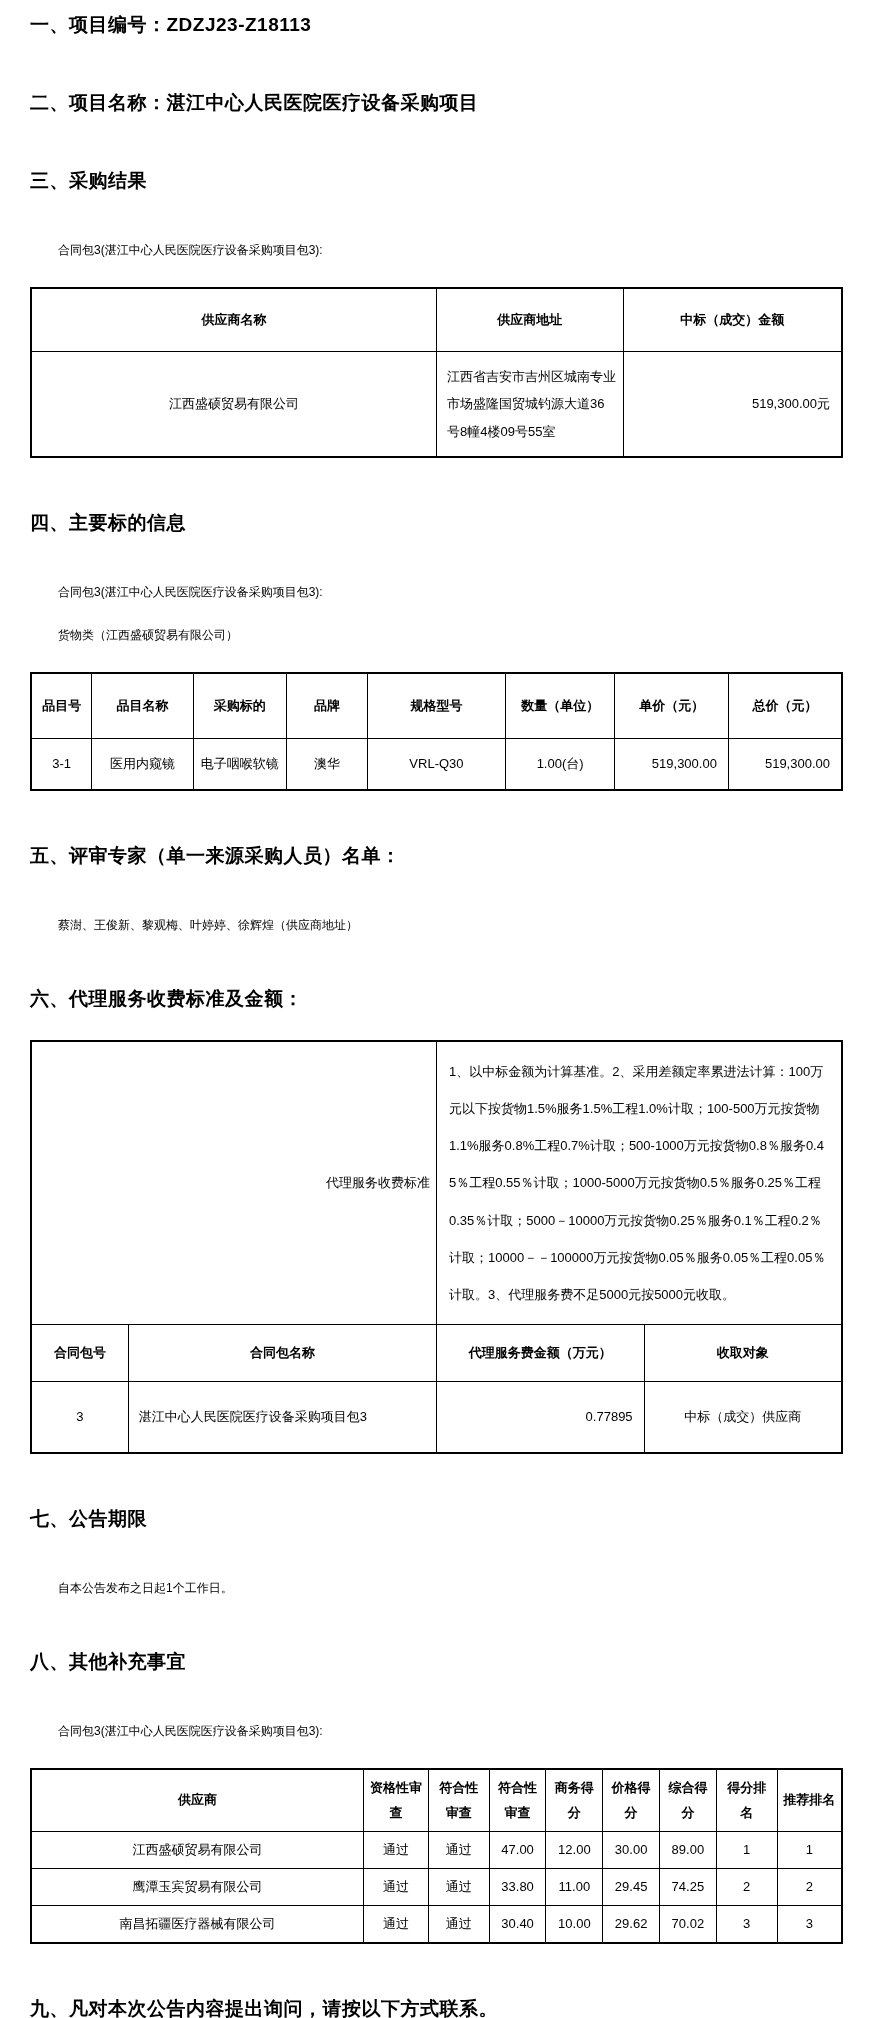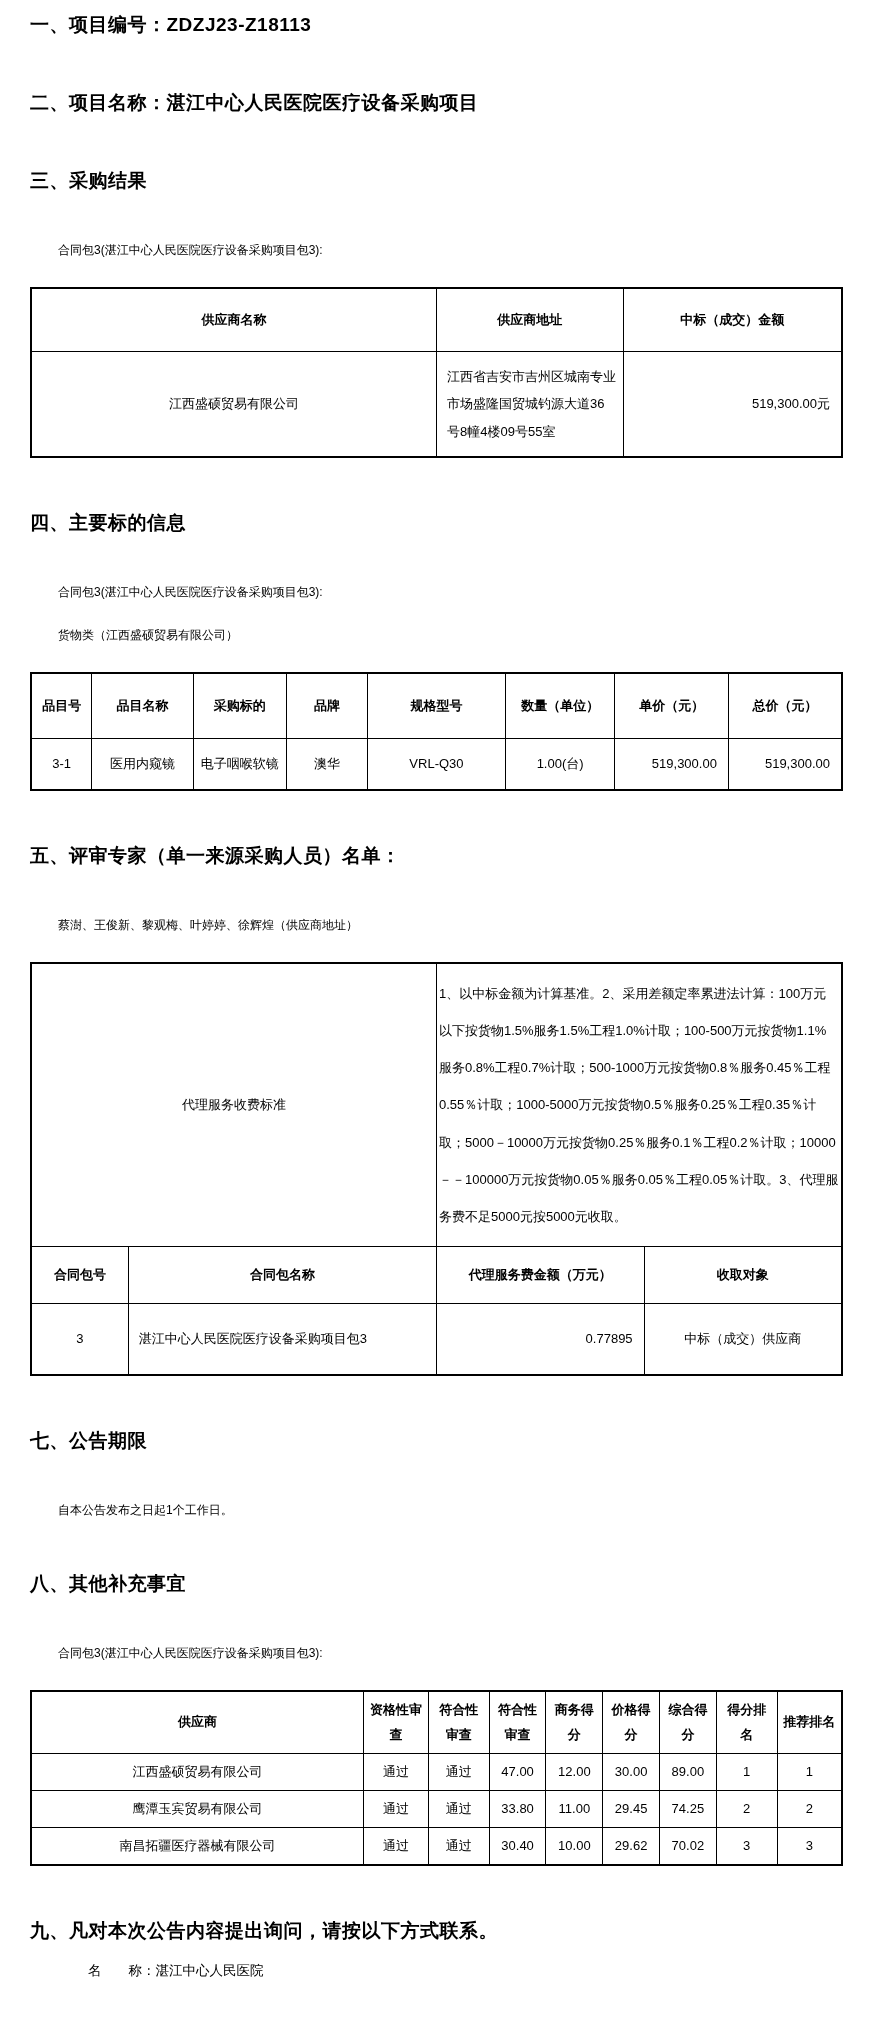--- a/index.html
+++ b/index.html
@@ -50,24 +50,24 @@
   td.left  { text-align: left;  padding-left: 10px; }
   td.right { text-align: right; padding-right: 11px; }
   
   .tbl-result th { height: 50px; }
   .tbl-result td { height: 92px; }
   .tbl-subject th { height: 52px; }
   .tbl-subject td { height: 38px; }
   .tbl-fee td.fee-text {
     text-align: left;
     line-height: 2.85;
-    padding: 10px 2px;
+    padding: 10px 12px;
     font-size: 13px;
   }
-  .tbl-fee .fee-label { height: 270px; }
+  .tbl-fee .fee-label { height: 270px; text-align: right; }
   .tbl-fee th { height: 44px; }
   .tbl-fee td.fee-row { height: 58px; }
   .tbl-scores th { height: 48px; }
   .tbl-scores td { height: 24px; line-height: 1.6; }
   .contact-block { font-size: 13.5px; }
   .contact-title { margin: 30px 0 0 28px; }
   .contact-line  { margin: 16px 0 0 58px; line-height: 1.6; }
 </style>
 </head>
 <body>
@@ -136,20 +136,21 @@
       <td>1.00(台)</td>
       <td class="right">519,300.00</td>
       <td class="right">519,300.00</td>
     </tr>
   </tbody>
     </table>
 
   <div class="sec-heading">五、评审专家（单一来源采购人员）名单：</div>
   <div class="para">蔡澍、王俊新、黎观梅、叶婷婷、徐辉煌（供应商地址）</div>
 
+  <div class="sec-heading">六、代理服务收费标准及金额：</div>
 
   <table class="tbl-fee">
     <colgroup>
       <col style="width:12%">
         <col style="width:38%">
         <col style="width:25.6%">
         <col style="width:24.4%">
     </colgroup>
     <tbody>
         <tr>

